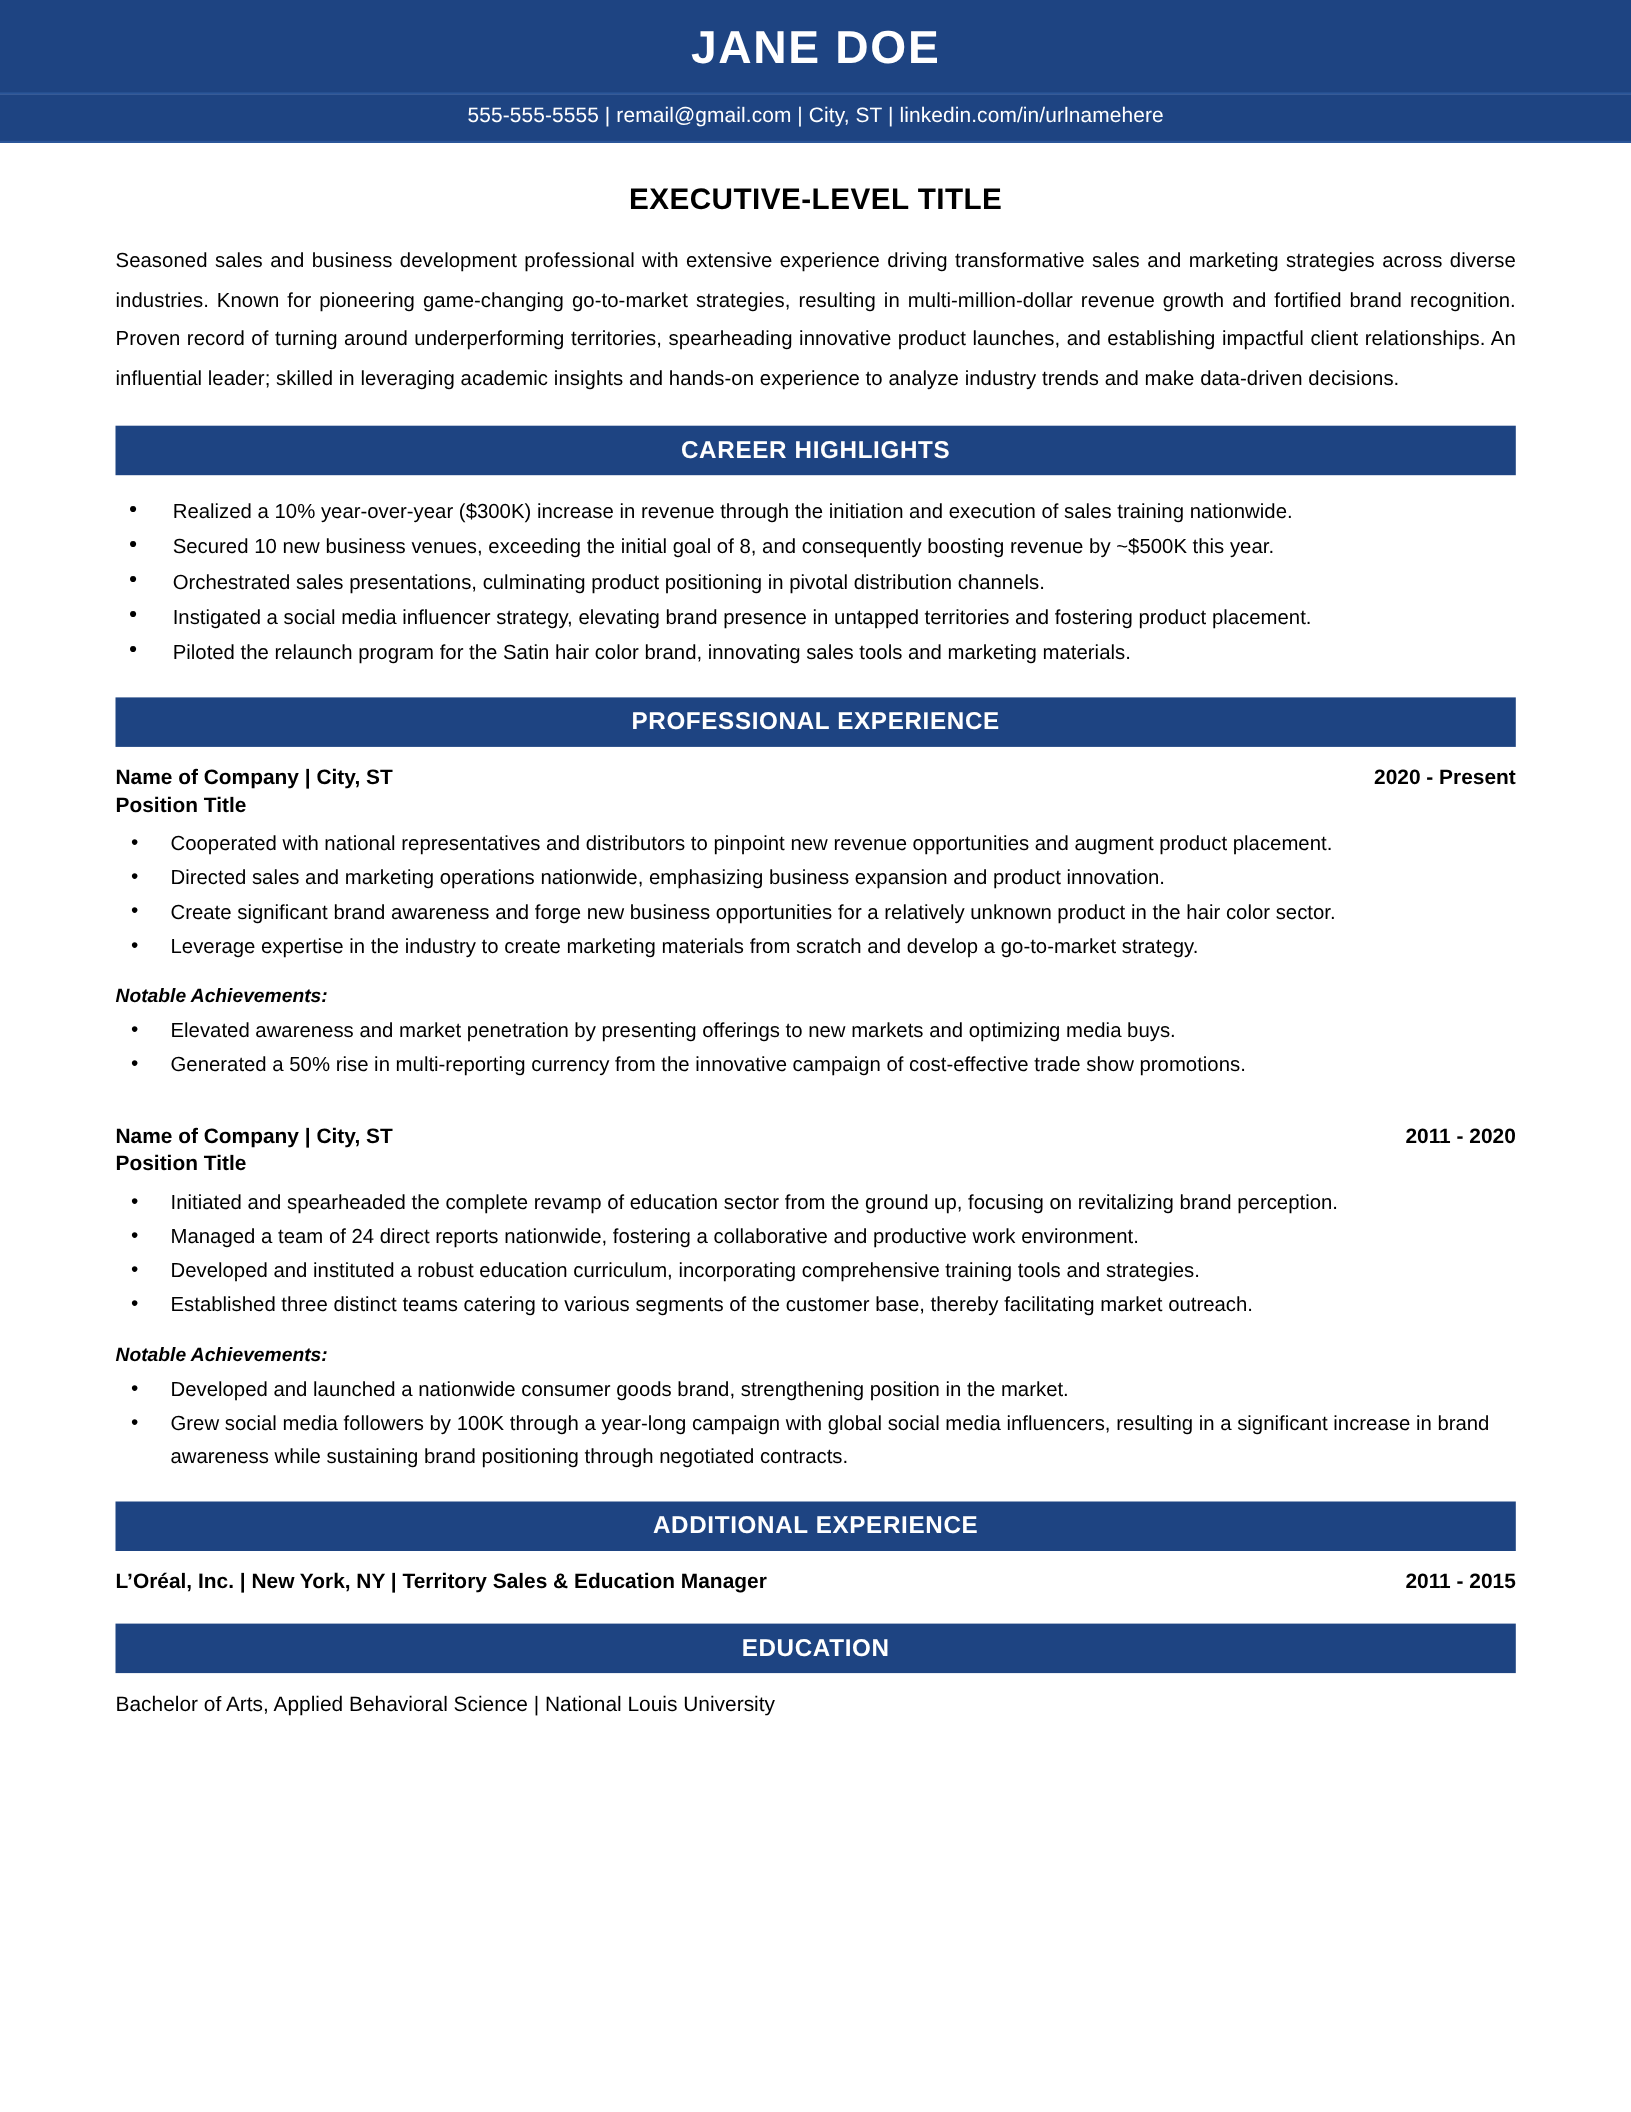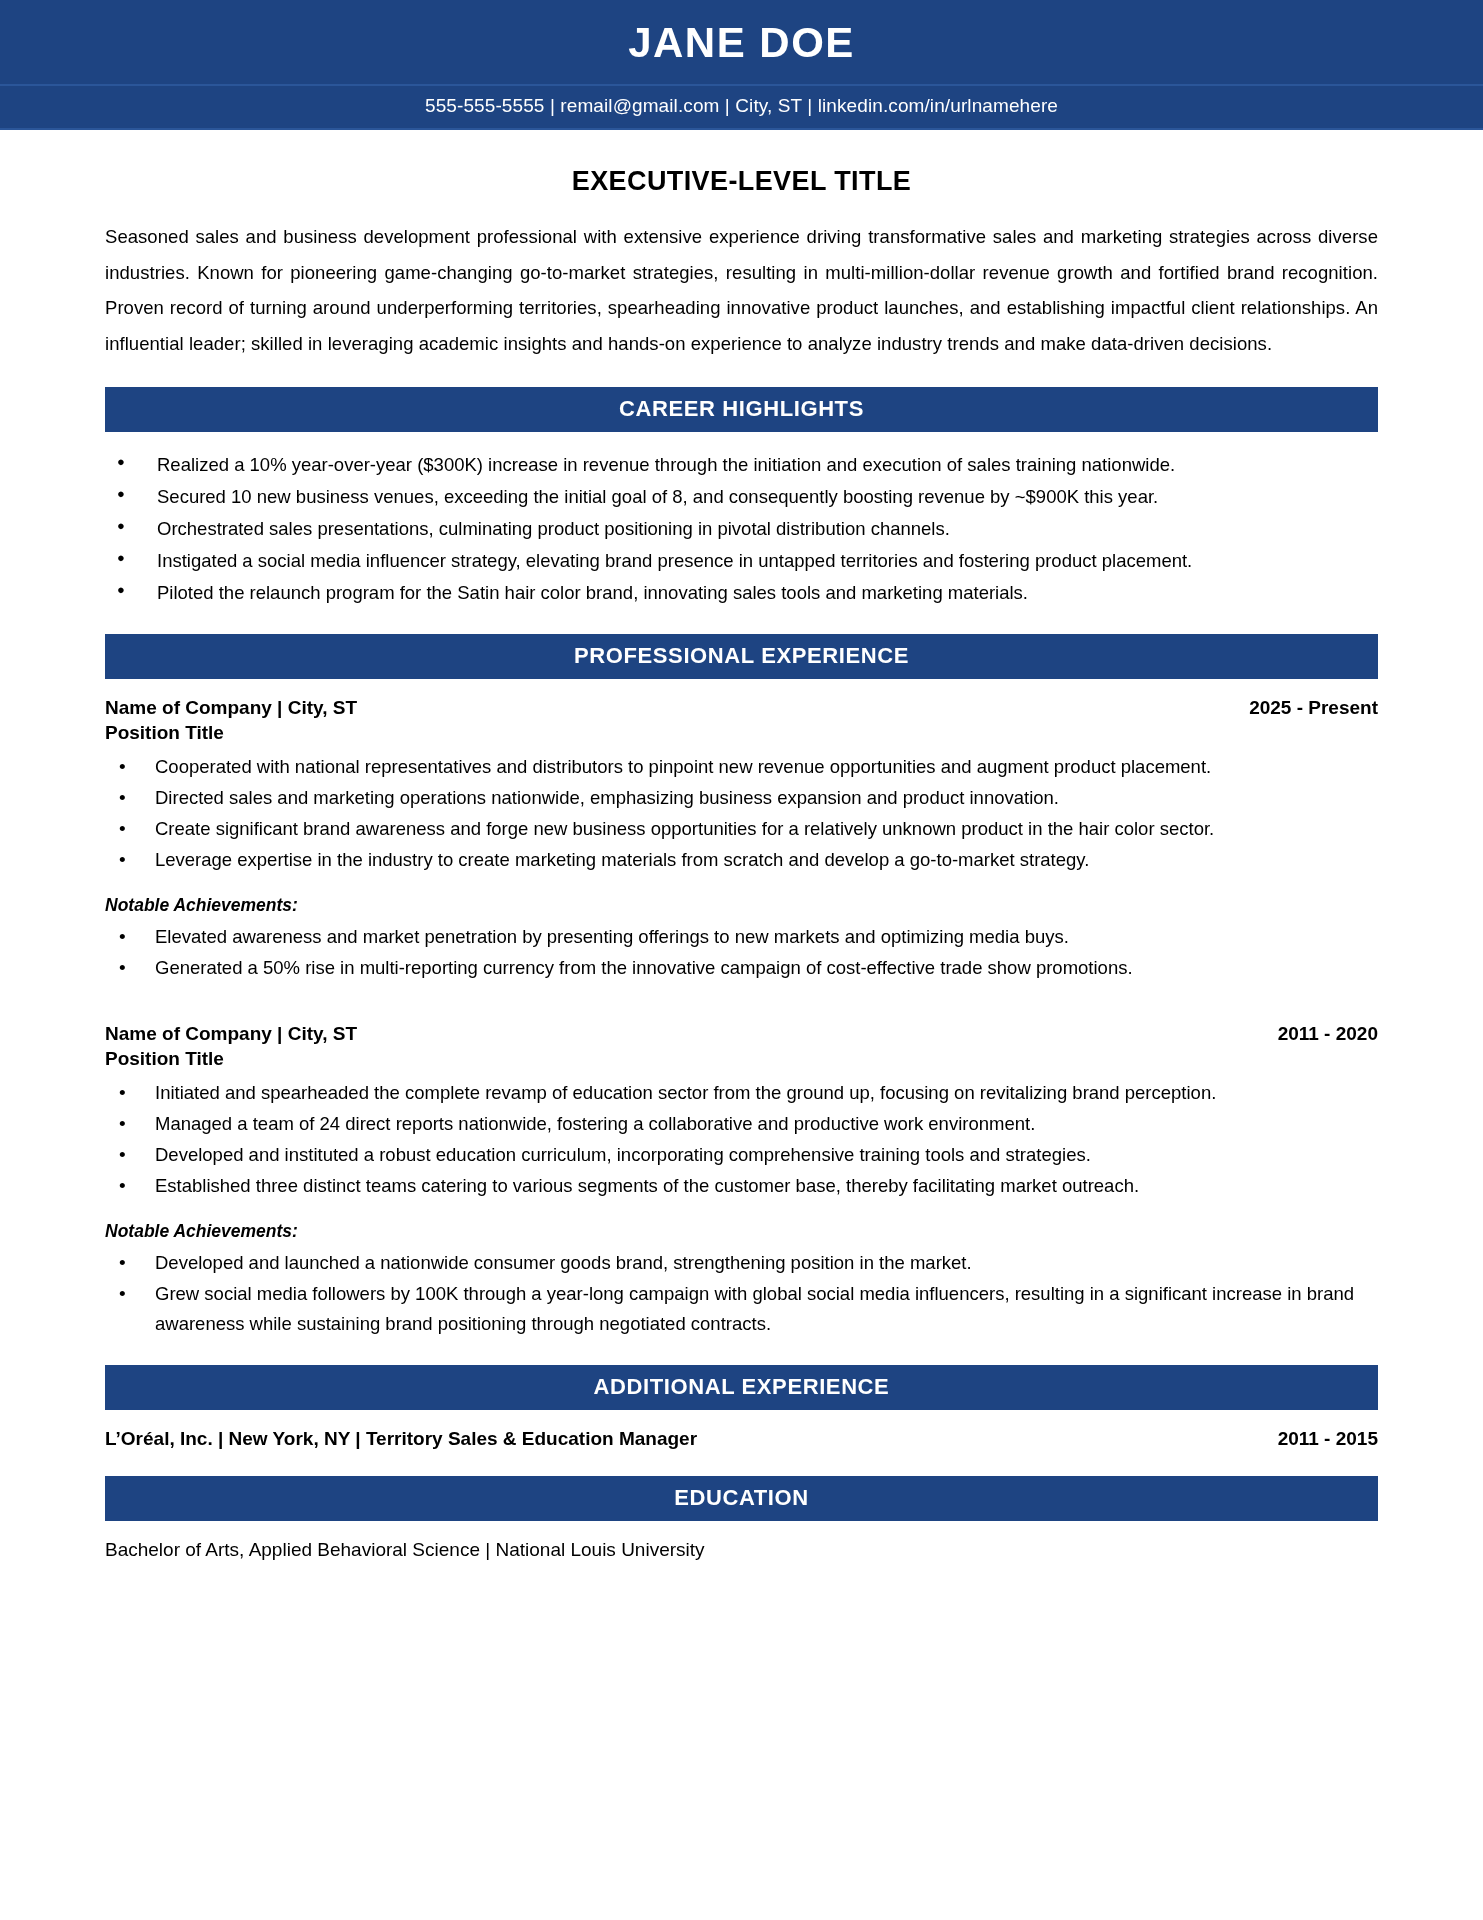--- a/index.html
+++ b/index.html
@@ -203,32 +203,32 @@
 
   <div class="content">
 
     <div class="job-title-line">EXECUTIVE-LEVEL TITLE</div>
     <div class="summary">Seasoned sales and business development professional with extensive experience driving transformative sales and marketing strategies across diverse industries. Known for pioneering game-changing go-to-market strategies, resulting in multi-million-dollar revenue growth and fortified brand recognition. Proven record of turning around underperforming territories, spearheading innovative product launches, and establishing impactful client relationships. An influential leader; skilled in leveraging academic insights and hands-on experience to analyze industry trends and make data-driven decisions.</div>
 
 
     <div class="section-bar">CAREER HIGHLIGHTS</div>
     <ul class="hl-list">
       <li>Realized a 10% year-over-year ($300K) increase in revenue through the initiation and execution of sales training nationwide.</li>
-      <li>Secured 10 new business venues, exceeding the initial goal of 8, and consequently boosting revenue by ~$900K this year.</li>
+      <li>Secured 10 new business venues, exceeding the initial goal of 8, and consequently boosting revenue by ~$500K this year.</li>
       <li>Orchestrated sales presentations, culminating product positioning in pivotal distribution channels.</li>
       <li>Instigated a social media influencer strategy, elevating brand presence in untapped territories and fostering product placement.</li>
       <li>Piloted the relaunch program for the Satin hair color brand, innovating sales tools and marketing materials.</li>
     </ul>
 
     <div class="section-bar">PROFESSIONAL EXPERIENCE</div>
 
     <div class="job-block">
       <div class="job-head">
         <div class="company"><span>Name of Company</span><span class="sep"> | </span><span>City, ST</span></div>
-        <div class="job-dates">2025 - Present</div>
+        <div class="job-dates">2020 - Present</div>
       </div>
       <div class="position-title">Position Title</div>
       <ul class="job-list">
         <li>Cooperated with national representatives and distributors to pinpoint new revenue opportunities and augment product placement.</li>
         <li>Directed sales and marketing operations nationwide, emphasizing business expansion and product innovation.</li>
         <li>Create significant brand awareness and forge new business opportunities for a relatively unknown product in the hair color sector.</li>
         <li>Leverage expertise in the industry to create marketing materials from scratch and develop a go-to-market strategy.</li>
       </ul>
       <div class="notable-label">Notable Achievements:</div>
       <ul class="job-list">

